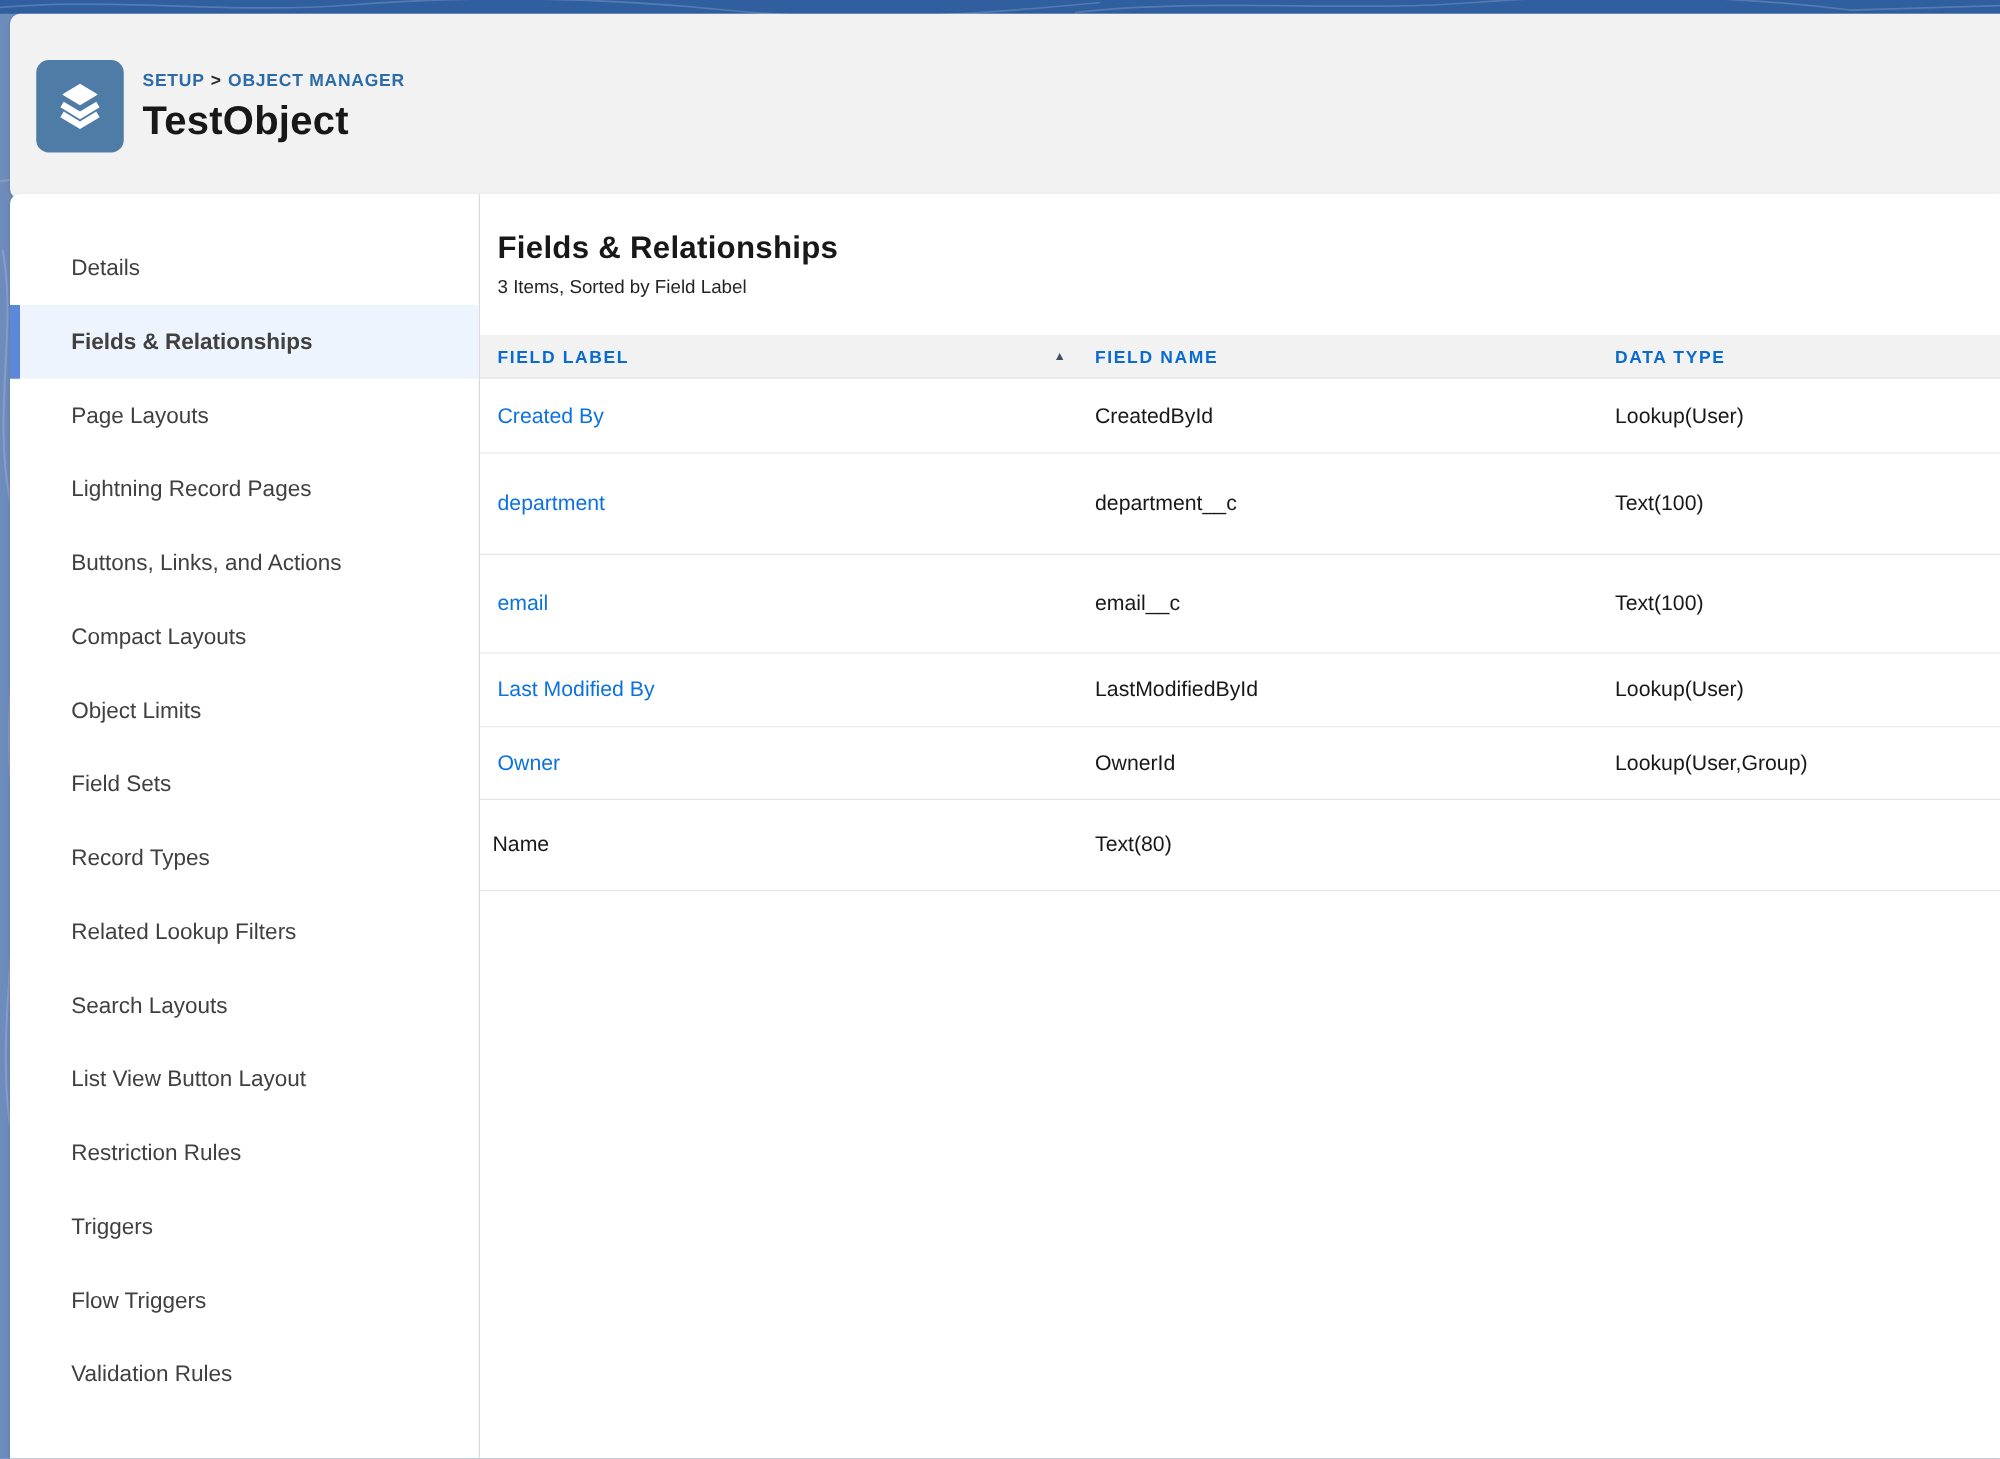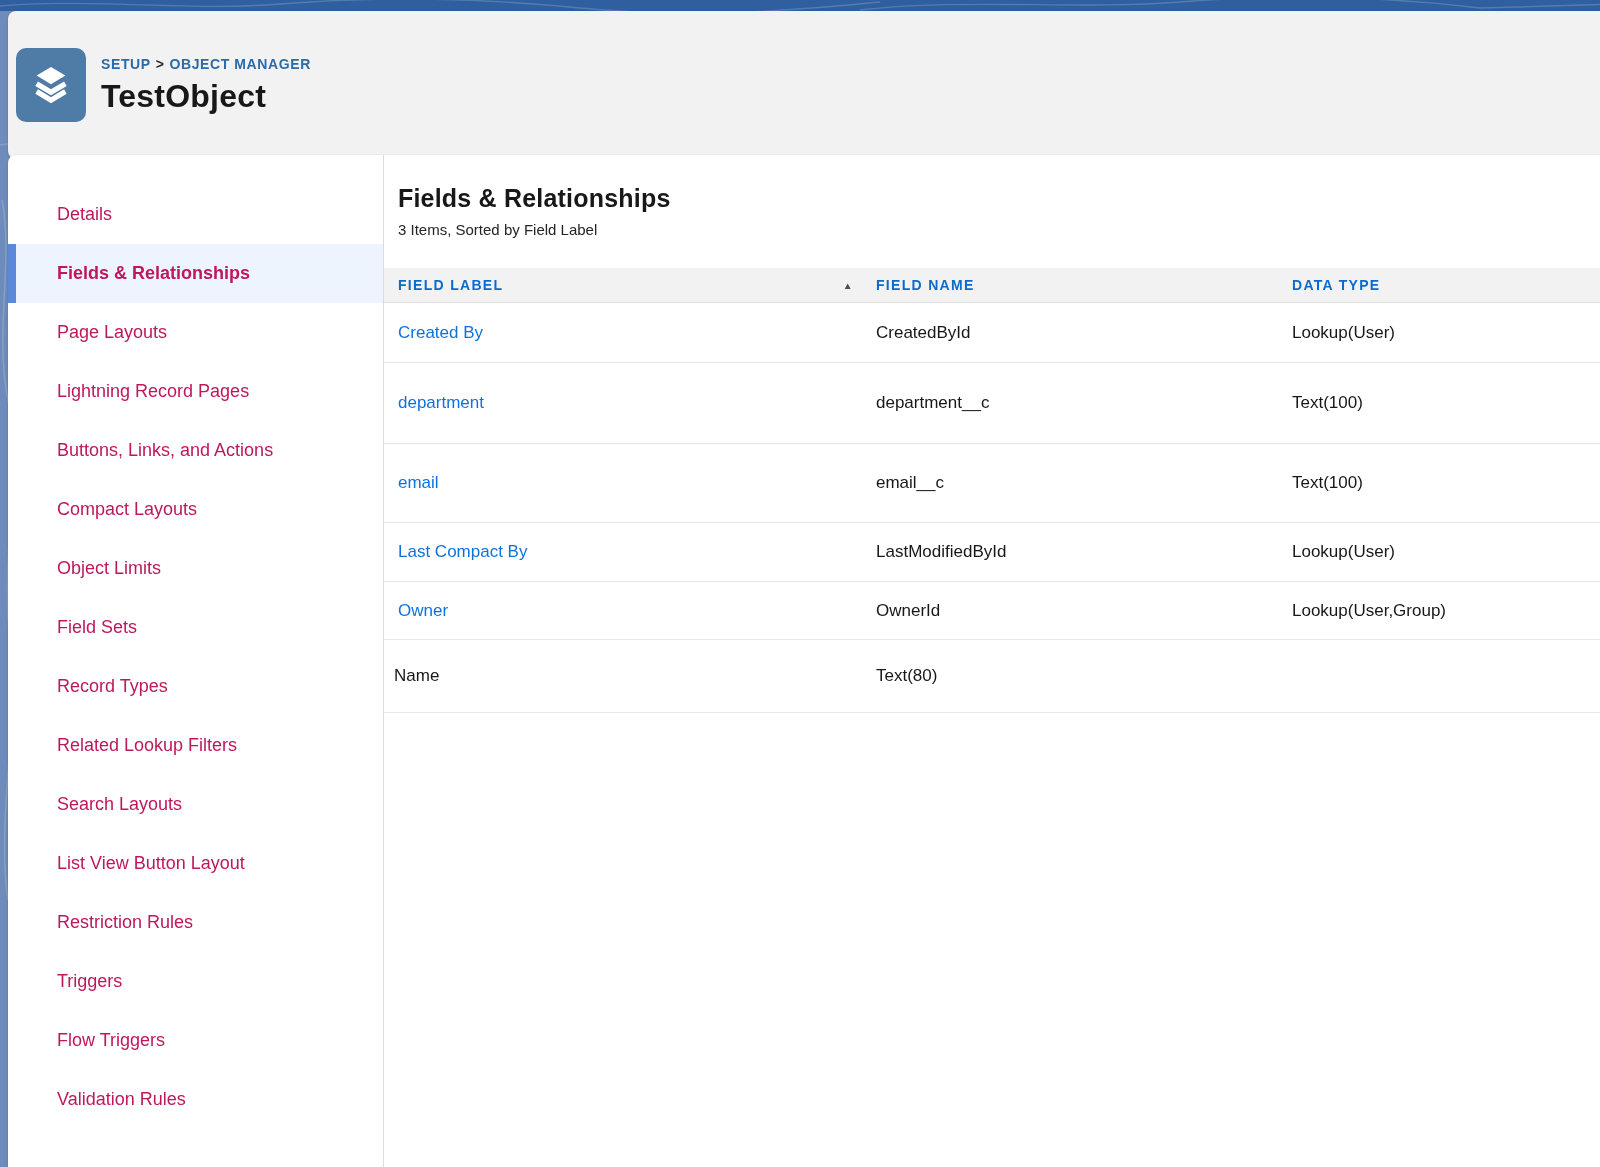--- a/index.html
+++ b/index.html
@@ -10,21 +10,21 @@
     color:#181818;
     position:relative;
   }
   .bg-svg { position:absolute; top:0; left:0; z-index:0; }
 
   
   .header-card {
     position:absolute; top:11px; left:8px; right:0; height:148px;
     background:#f3f2f2; border-radius:8px 0 0 8px;
     box-shadow:0 1px 3px rgba(0,0,0,.18);
-    display:flex; align-items:center; padding-left:8px;
+    display:flex; align-items:center; padding-left:21px;
     z-index:2;
   }
   .obj-icon {
     width:70px; height:74px; border-radius:10px;
     background:#4e7ca6; display:flex; align-items:center; justify-content:center;
     flex:0 0 auto;
   }
   .header-text { margin-left:15px; display:flex; flex-direction:column; }
   .breadcrumb { font-size:14px; font-weight:bold; letter-spacing:.6px; }
   .breadcrumb a { color:#2a6ba8; text-decoration:none; cursor:pointer; }
@@ -36,21 +36,21 @@
     position:absolute; top:155px; left:8px; right:0; bottom:0;
     background:#ffffff; border-radius:8px 0 0 0;
     box-shadow:0 1px 3px rgba(0,0,0,.18);
     display:flex; z-index:2; overflow:hidden;
   }
 
   
   .sidebar { width:376px; flex:0 0 auto; border-right:1px solid #dcdcdc; padding-top:30px; }
   .nav-item {
     height:59px; display:flex; align-items:center;
-    padding-left:49px; font-size:18px; color:#be185d; cursor:pointer;
+    padding-left:49px; font-size:18px; color:#404040; cursor:pointer;
   }
   .nav-item.active {
     background:#eef4fe; font-weight:bold;
     border-left:8px solid #5c88d9; padding-left:41px;
   }
 
   
   .content { flex:1 1 auto; min-width:0; }
   .content-header { padding:27px 14px 0 14px; }
   .content-heading { font-size:25px; font-weight:bold; letter-spacing:.2px; color:#181818; line-height:32px; }
@@ -162,21 +162,21 @@
         <div class="td td-1"><a class="field-link">department</a></div>
         <div class="td td-2">department__c</div>
         <div class="td td-3">Text(100)</div>
       </div>
       <div class="t-row rh79">
         <div class="td td-1"><a class="field-link">email</a></div>
         <div class="td td-2">email__c</div>
         <div class="td td-3">Text(100)</div>
       </div>
       <div class="t-row rh59">
-        <div class="td td-1"><a class="field-link">Last Compact By</a></div>
+        <div class="td td-1"><a class="field-link">Last Modified By</a></div>
         <div class="td td-2">LastModifiedById</div>
         <div class="td td-3">Lookup(User)</div>
       </div>
       <div class="t-row rh58">
         <div class="td td-1"><a class="field-link">Owner</a></div>
         <div class="td td-2">OwnerId</div>
         <div class="td td-3">Lookup(User,Group)</div>
       </div>
       <div class="t-row rh73">
         <div class="td td-2">Name</div>

